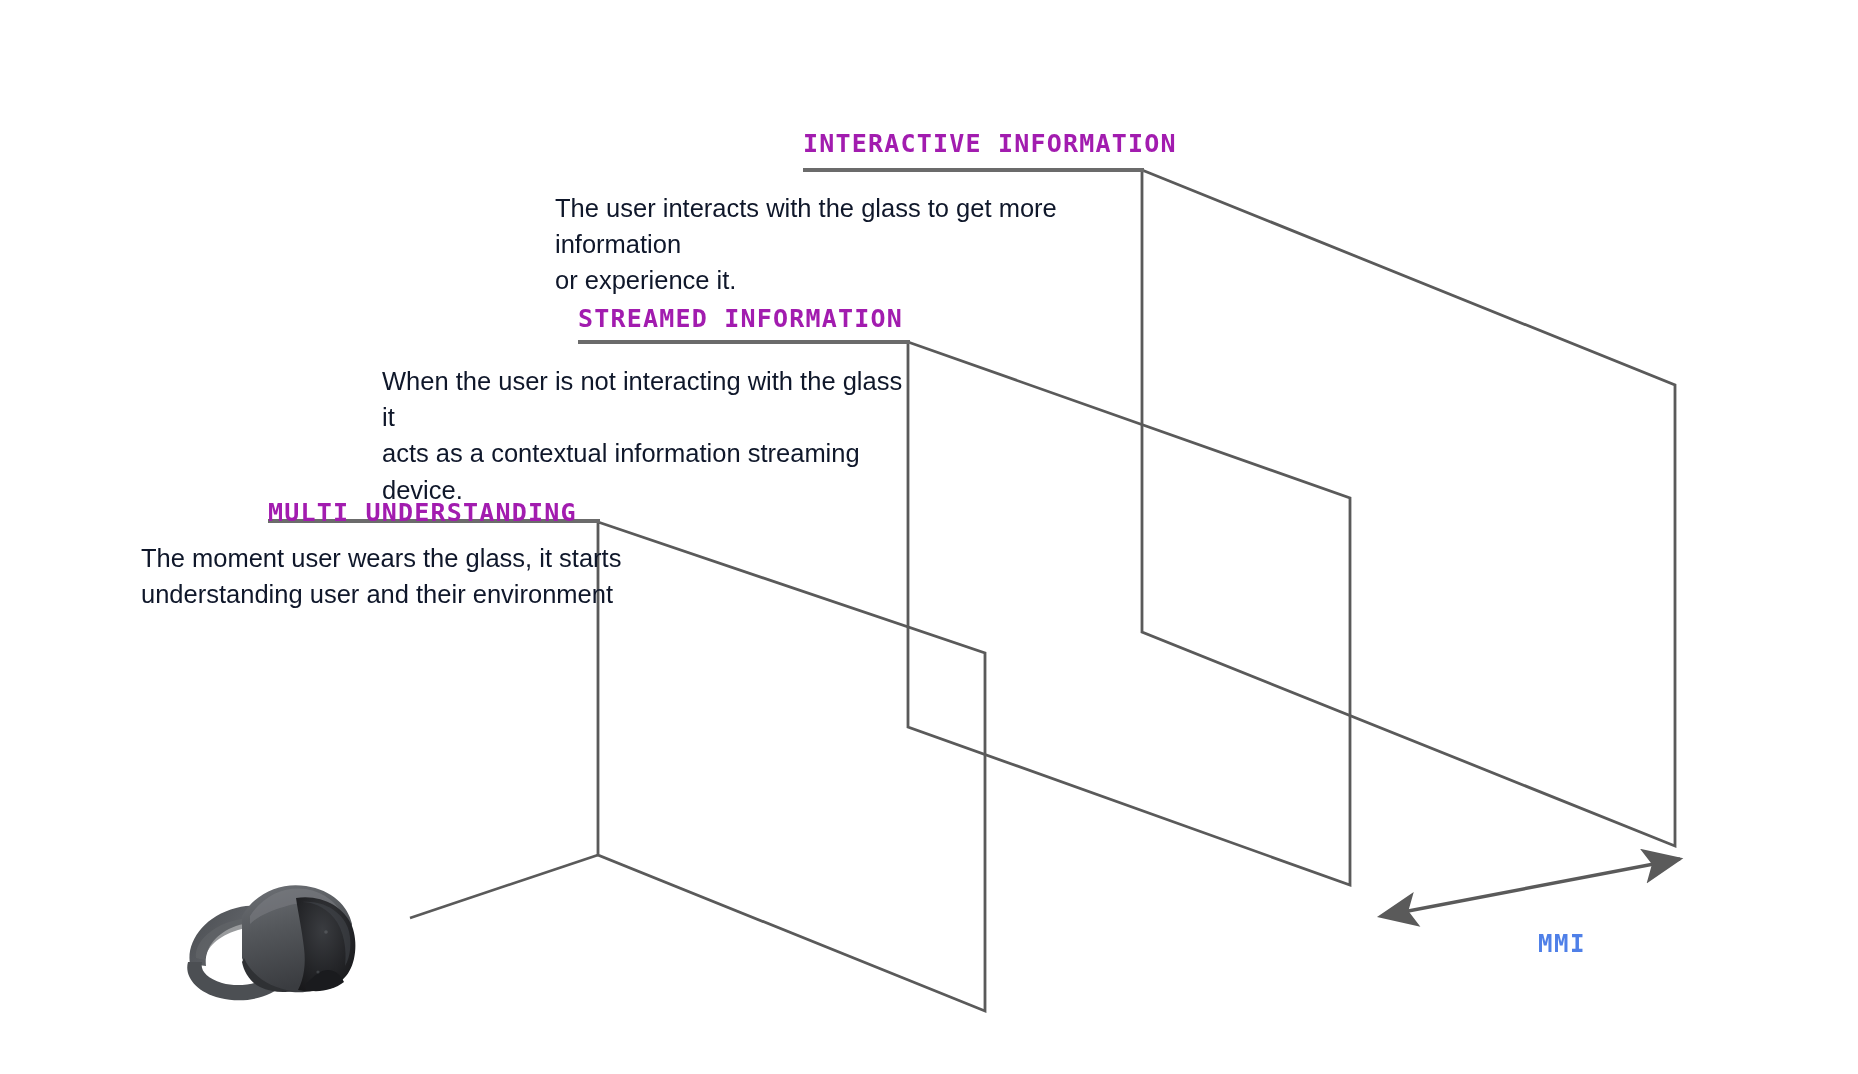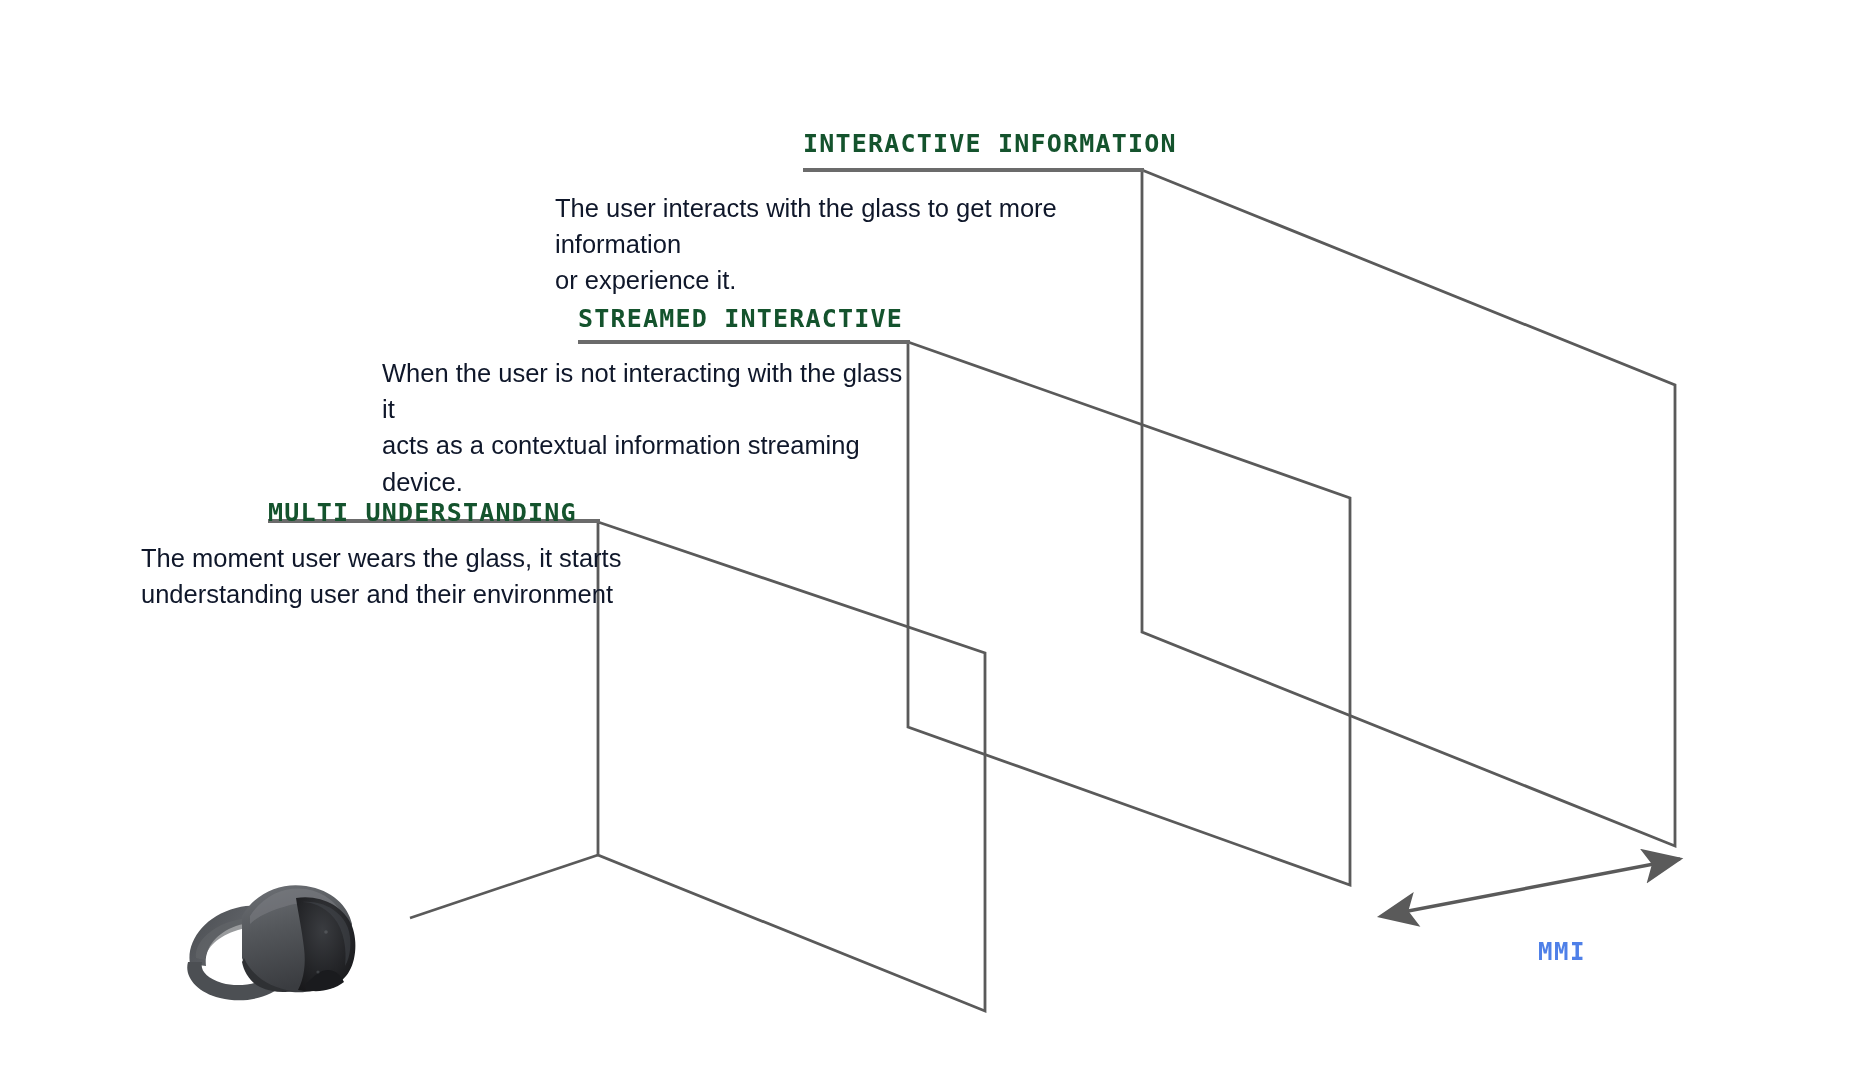--- a/index.html
+++ b/index.html
@@ -27,21 +27,21 @@
     width: 1858px;
     height: 1074px;
     pointer-events: none;
   }
   .heading {
     position: absolute;
     font-family: "DejaVu Sans Mono", "Liberation Mono", monospace;
     font-weight: 700;
     font-size: 25px;
     letter-spacing: 1.2px;
-    color: #14532d;
+    color: #a21caf;
     white-space: nowrap;
     line-height: 1;
   }
   .body-text {
     position: absolute;
     font-family: "Liberation Sans", sans-serif;
     font-size: 25.5px;
     line-height: 1.42;
     color: #0f172a;
     white-space: pre-line;
@@ -140,23 +140,23 @@
              C72,110 66,100 64,90 Z" fill="#2f3134"></path>
 
     <circle cx="148" cy="60" r="1.8" fill="#6a6d72" opacity="0.5"></circle>
     <circle cx="140" cy="100" r="1.6" fill="#6a6d72" opacity="0.4"></circle>
   </svg>
 
   <div class="heading" style="left:803px; top:131px;">INTERACTIVE INFORMATION</div>
   <div class="body-text" style="left:555px; top:190px; width:620px;">The user interacts with the glass to get more information
 or experience it.</div>
 
-  <div class="heading" style="left:578px; top:306px;">STREAMED INTERACTIVE</div>
-  <div class="body-text" style="left:382px; top:355px; width:540px;">When the user is not interacting with the glass it
+  <div class="heading" style="left:578px; top:306px;">STREAMED INFORMATION</div>
+  <div class="body-text" style="left:382px; top:363px; width:540px;">When the user is not interacting with the glass it
 acts as a contextual information streaming device.</div>
 
   <div class="heading" style="left:268px; top:500px;">MULTI UNDERSTANDING</div>
   <div class="body-text" style="left:141px; top:540px; width:500px;">The moment user wears the glass, it starts
 understanding user and their environment</div>
 
-  <div class="mmi-label" style="left:1538px; top:932px;margin-top:8px;">MMI</div>
+  <div class="mmi-label" style="left:1538px; top:932px;">MMI</div>
 
 </div>
 
 </body></html>

